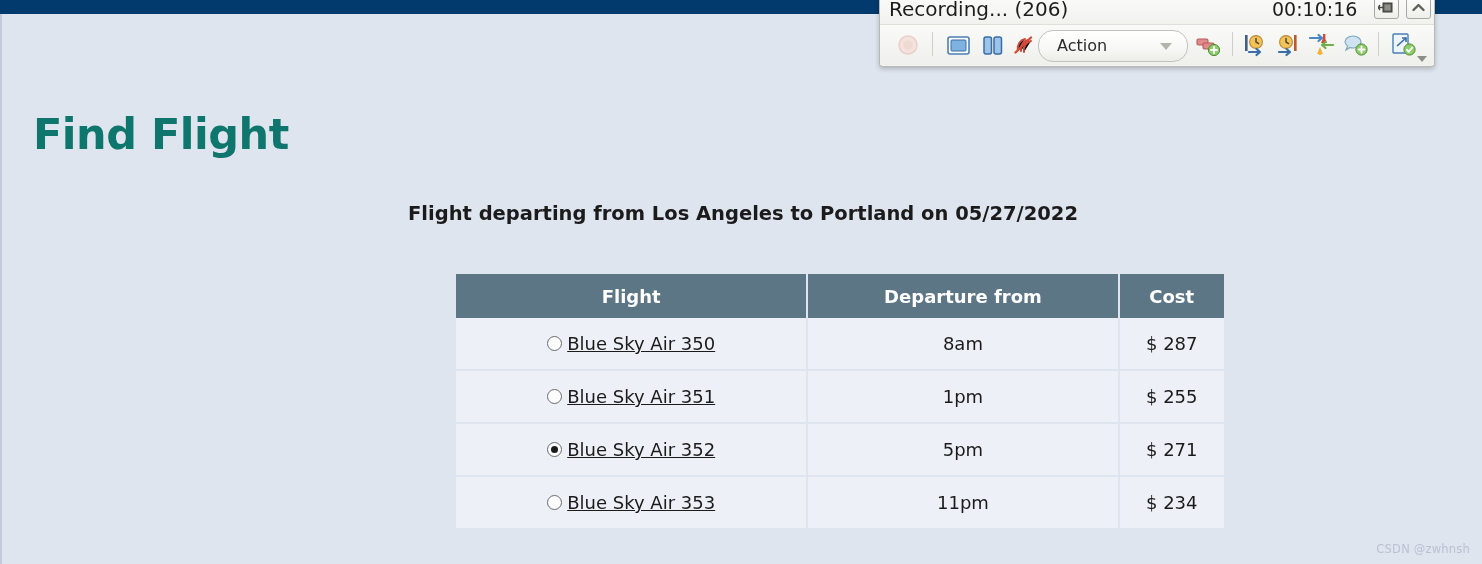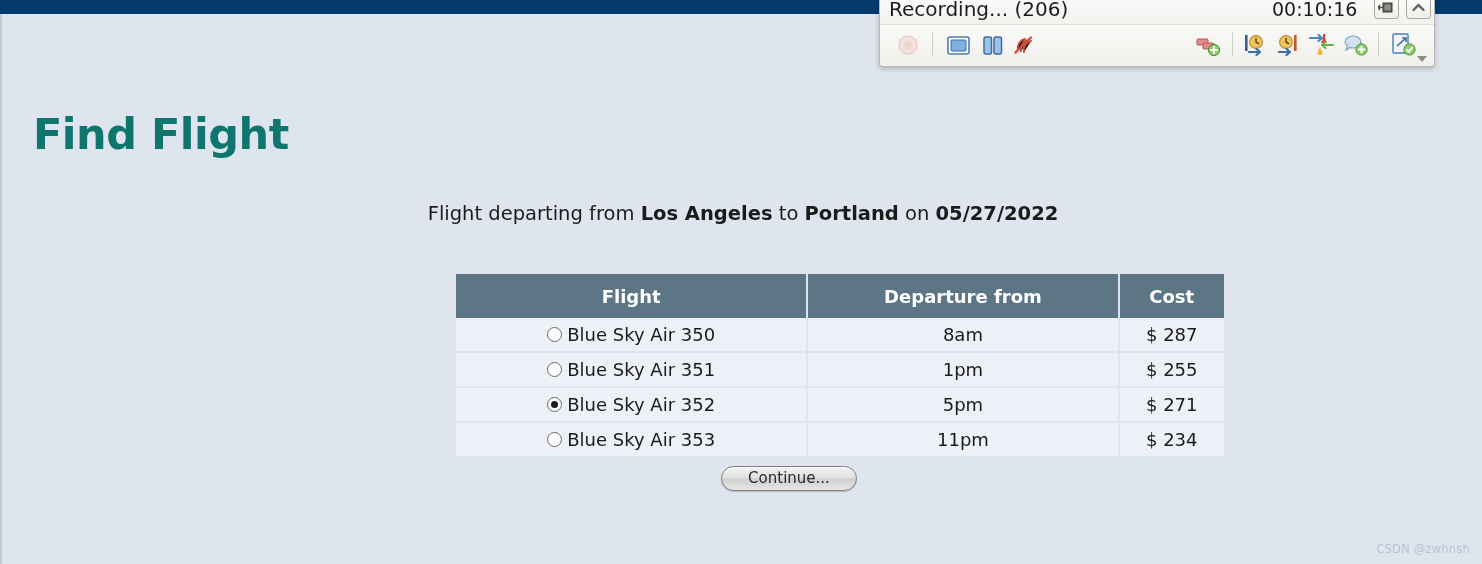--- a/index.html
+++ b/index.html
@@ -47,21 +47,21 @@
   #flight-summary {
     position: absolute;
     top: 188px;
     left: 0;
     width: 1482px;
     text-align: center;
     font-size: 19.5px;
     color: #1b1b1b;
   }
   #flight-summary b { font-weight: bold; }
-  #flight-summary span.plain { font-weight: normal; }
+  #flight-summary span.plain { font-weight: bold; }
 
   
   #flights-table {
     position: absolute;
     left: 454px;
     top: 260px;
     width: 768px;
     border-collapse: collapse;
     background: #edf0f6;
     font-size: 18px;
@@ -91,21 +91,22 @@
 
   .col-flight  { width: 352px; }
   .col-time    { width: 311px; }
   .col-cost    { width: 105px; }
 
   .flight-cell {
     display: flex;
     align-items: center;
     justify-content: center;
     gap: 5px;
-    height: 33px;
+    height: 51px;
+    text-decoration: underline;
   }
   .radio {
     width: 15px;
     height: 15px;
     border-radius: 50%;
     border: 1.6px solid #6a6a6a;
     background: #fdfdfd;
     box-sizing: border-box;
     display: inline-block;
     position: relative;
@@ -320,21 +321,20 @@
               <span class="radio"></span>
               <span class="flight-label">Blue Sky Air 353</span>
             </div>
           </td>
           <td class="col-time">11pm</td>
           <td class="col-cost">$ 234</td>
         </tr>
       </tbody>
   </table>
 
-  <button id="continue-button">Continue...</button>
 
   <div id="watermark">CSDN @zwhnsh</div>
 </div>
 
 <div id="recording-panel">
 
   <div id="recording-titlebar">
     <div id="recording-title">Recording... (206)</div>
     <div id="recording-timer">00:10:16</div>
 
@@ -382,20 +382,24 @@
       <svg width="24" height="24" viewBox="0 0 24 24" aria-hidden="true">
         <g stroke="#c94a3a" stroke-width="2" stroke-linecap="round">
           <path d="M7 17 C6 12 9 7 14 6"></path>
           <path d="M10 18 C9 13 12 8 17 7"></path>
           <path d="M13 19 C12 14 15 9 20 8"></path>
         </g>
         <path d="M4.5 19.5 L20 4.5" stroke="#d64a36" stroke-width="2.4" stroke-linecap="round"></path>
       </svg>
     </div>
 
+    <div id="action-dropdown">
+      <div id="action-label">Action</div>
+      <div id="action-caret"></div>
+    </div>
 
     <div class="tb-item" style="left:312px; width:32px;">
       <svg width="26" height="26" viewBox="0 0 26 26" aria-hidden="true">
         <g fill="#e28b8b" stroke="#b55a5a" stroke-width="1.1">
           <rect x="2" y="7" width="11" height="6" rx="1.5"></rect>
           <rect x="8" y="11" width="11" height="6" rx="1.5"></rect>
         </g>
         <g transform="translate(14,13)">
           <circle cx="5" cy="5" r="5.6" fill="#8dcd6a" stroke="#4f8a33" stroke-width="1"></circle>
           <path d="M5 2 V8 M2 5 H8" stroke="#ffffff" stroke-width="1.9" stroke-linecap="round"></path>

